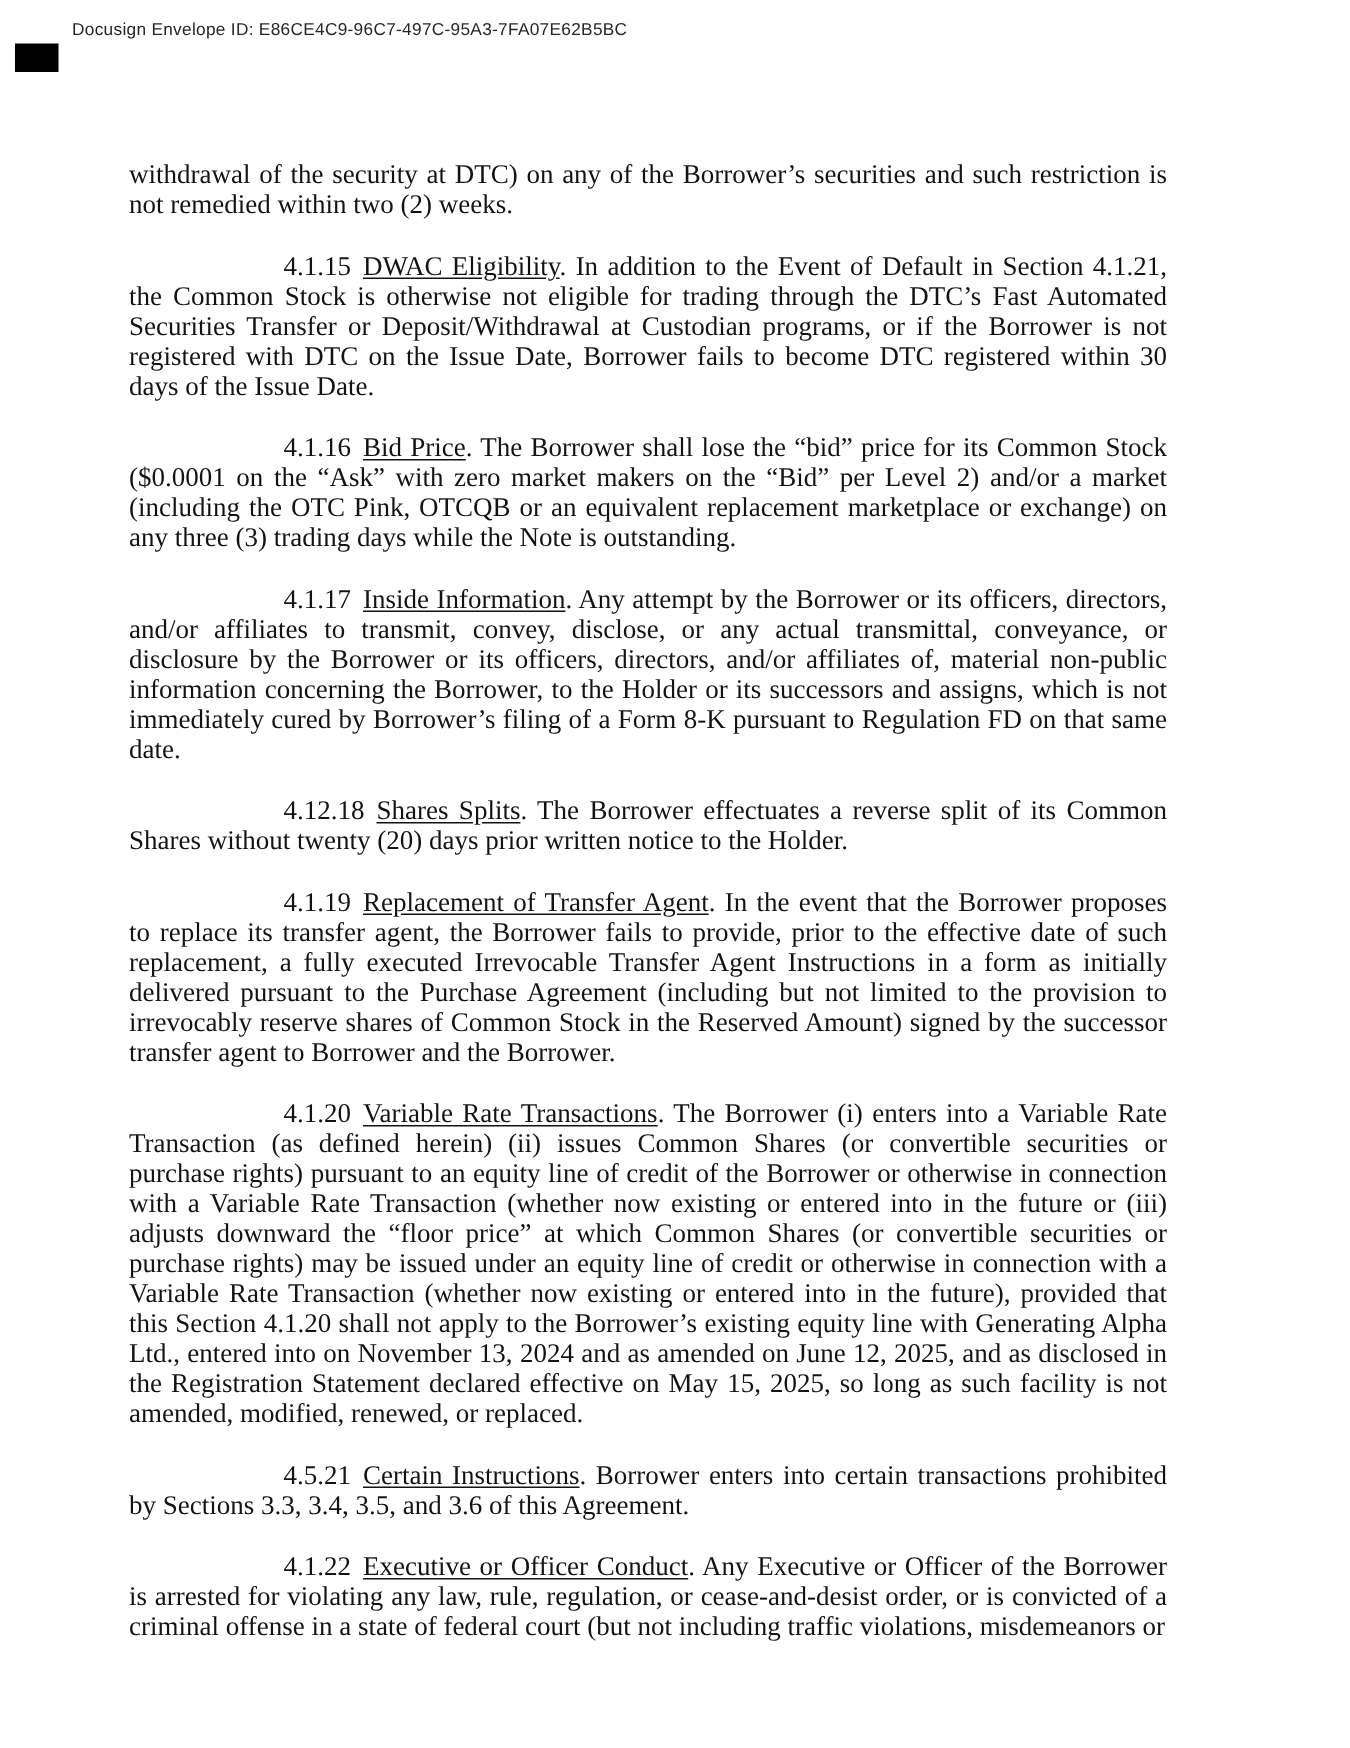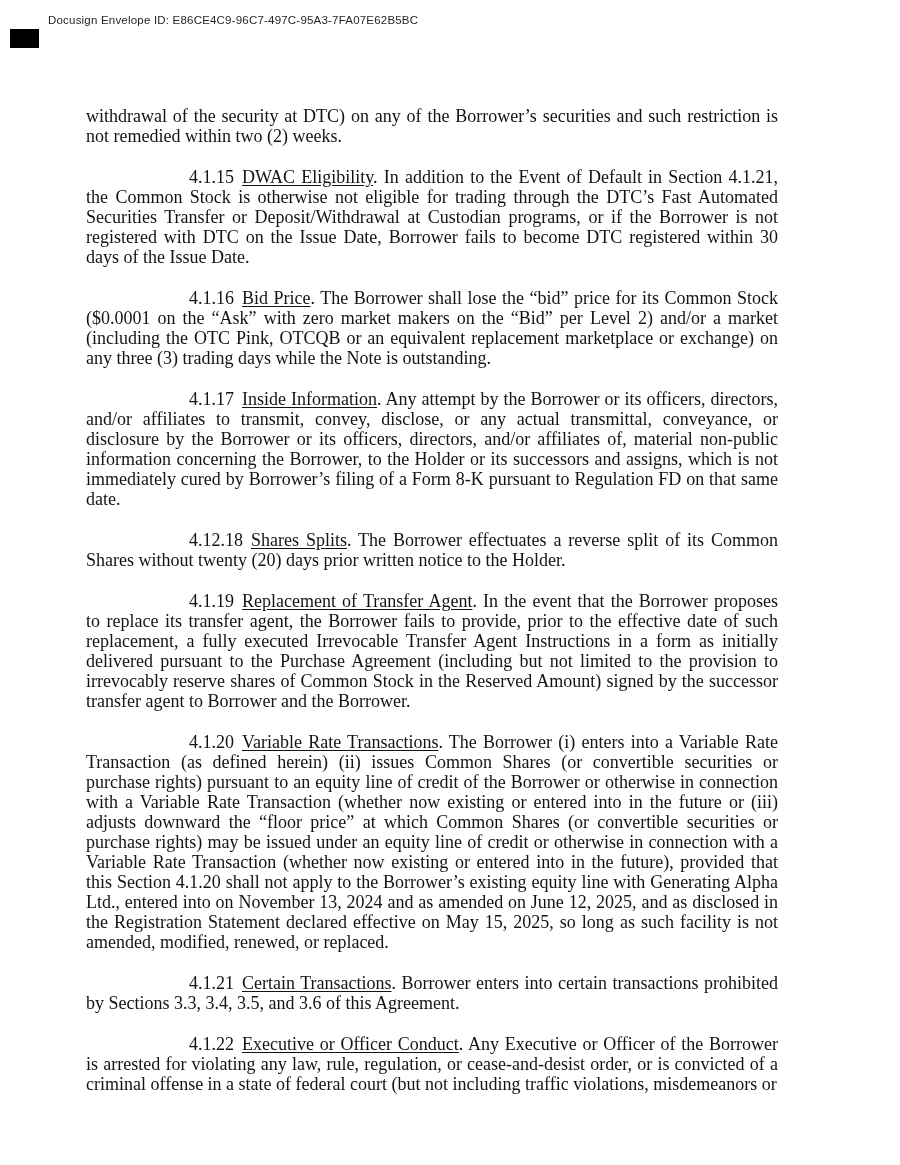--- a/index.html
+++ b/index.html
@@ -64,17 +64,17 @@
   <p class="section"><span class="num">4.1.16</span><span class="head">Bid Price</span><span class="sep">. </span><span class="sbody">The Borrower shall lose the “bid” price for its Common Stock ($0.0001 on the “Ask” with zero market makers on the “Bid” per Level 2) and/or a market (including the OTC Pink, OTCQB or an equivalent replacement marketplace or exchange) on any three (3) trading days while the Note is outstanding.</span></p>
 
   <p class="section"><span class="num">4.1.17</span><span class="head">Inside Information</span><span class="sep">. </span><span class="sbody">Any attempt by the Borrower or its officers, directors, and/or affiliates to transmit, convey, disclose, or any actual transmittal, conveyance, or disclosure by the Borrower or its officers, directors, and/or affiliates of, material non-public information concerning the Borrower, to the Holder or its successors and assigns, which is not immediately cured by Borrower’s filing of a Form 8-K pursuant to Regulation FD on that same date.</span></p>
 
   <p class="section"><span class="num">4.12.18</span><span class="head">Shares Splits</span><span class="sep">. </span><span class="sbody">The Borrower effectuates a reverse split of its Common Shares without twenty (20) days prior written notice to the Holder.</span></p>
 
   <p class="section"><span class="num">4.1.19</span><span class="head">Replacement of Transfer Agent</span><span class="sep">. </span><span class="sbody">In the event that the Borrower proposes to replace its transfer agent, the Borrower fails to provide, prior to the effective date of such replacement, a fully executed Irrevocable Transfer Agent Instructions in a form as initially delivered pursuant to the Purchase Agreement (including but not limited to the provision to irrevocably reserve shares of Common Stock in the Reserved Amount) signed by the successor transfer agent to Borrower and the Borrower.</span></p>
 
   <p class="section"><span class="num">4.1.20</span><span class="head">Variable Rate Transactions</span><span class="sep">. </span><span class="sbody">The Borrower (i) enters into a Variable Rate Transaction (as defined herein) (ii) issues Common Shares (or convertible securities or purchase rights) pursuant to an equity line of credit of the Borrower or otherwise in connection with a Variable Rate Transaction (whether now existing or entered into in the future or (iii) adjusts downward the “floor price” at which Common Shares (or convertible securities or purchase rights) may be issued under an equity line of credit or otherwise in connection with a Variable Rate Transaction (whether now existing or entered into in the future), provided that this Section 4.1.20 shall not apply to the Borrower’s existing equity line with Generating Alpha Ltd., entered into on November 13, 2024 and as amended on June 12, 2025, and as disclosed in the Registration Statement declared effective on May 15, 2025, so long as such facility is not amended, modified, renewed, or replaced.</span></p>
 
-  <p class="section"><span class="num">4.1.21</span><span class="head">Certain Transactions</span><span class="sep">. </span><span class="sbody">Borrower enters into certain transactions prohibited by Sections 3.3, 3.4, 3.5, and 3.6 of this Agreement.</span></p>
+  <p class="section"><span class="num">4.5.21</span><span class="head">Certain Instructions</span><span class="sep">. </span><span class="sbody">Borrower enters into certain transactions prohibited by Sections 3.3, 3.4, 3.5, and 3.6 of this Agreement.</span></p>
 
   <p class="section"><span class="num">4.1.22</span><span class="head">Executive or Officer Conduct</span><span class="sep">. </span><span class="sbody">Any Executive or Officer of the Borrower is arrested for violating any law, rule, regulation, or cease-and-desist order, or is convicted of a criminal offense in a state of federal court (but not including traffic violations, misdemeanors or</span></p>
 </div>
 </div>
 
 </body></html>

